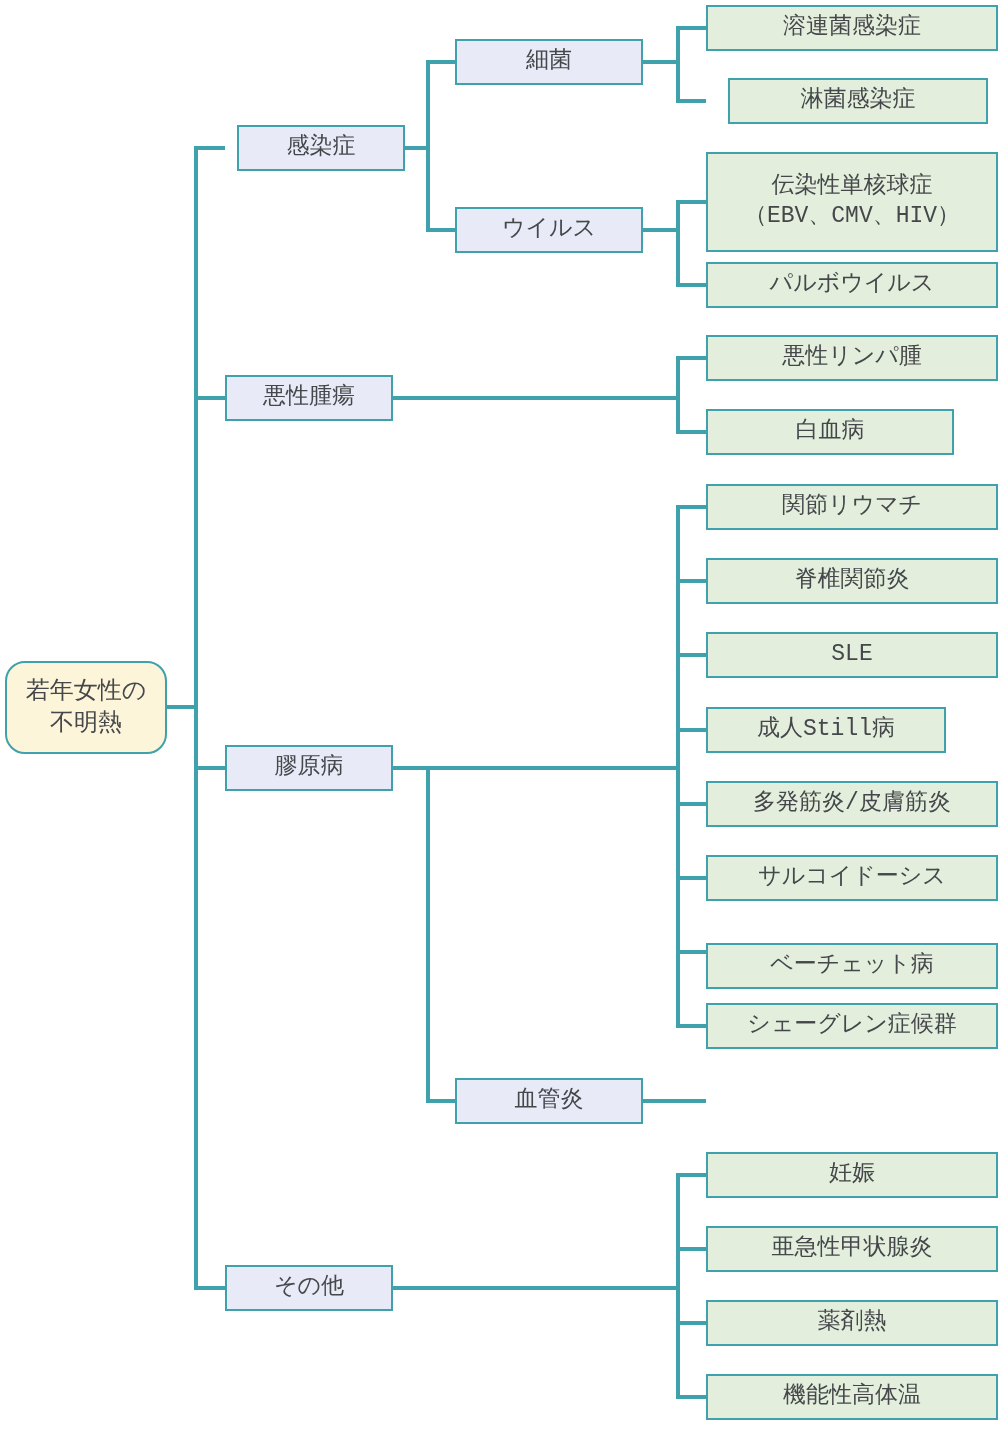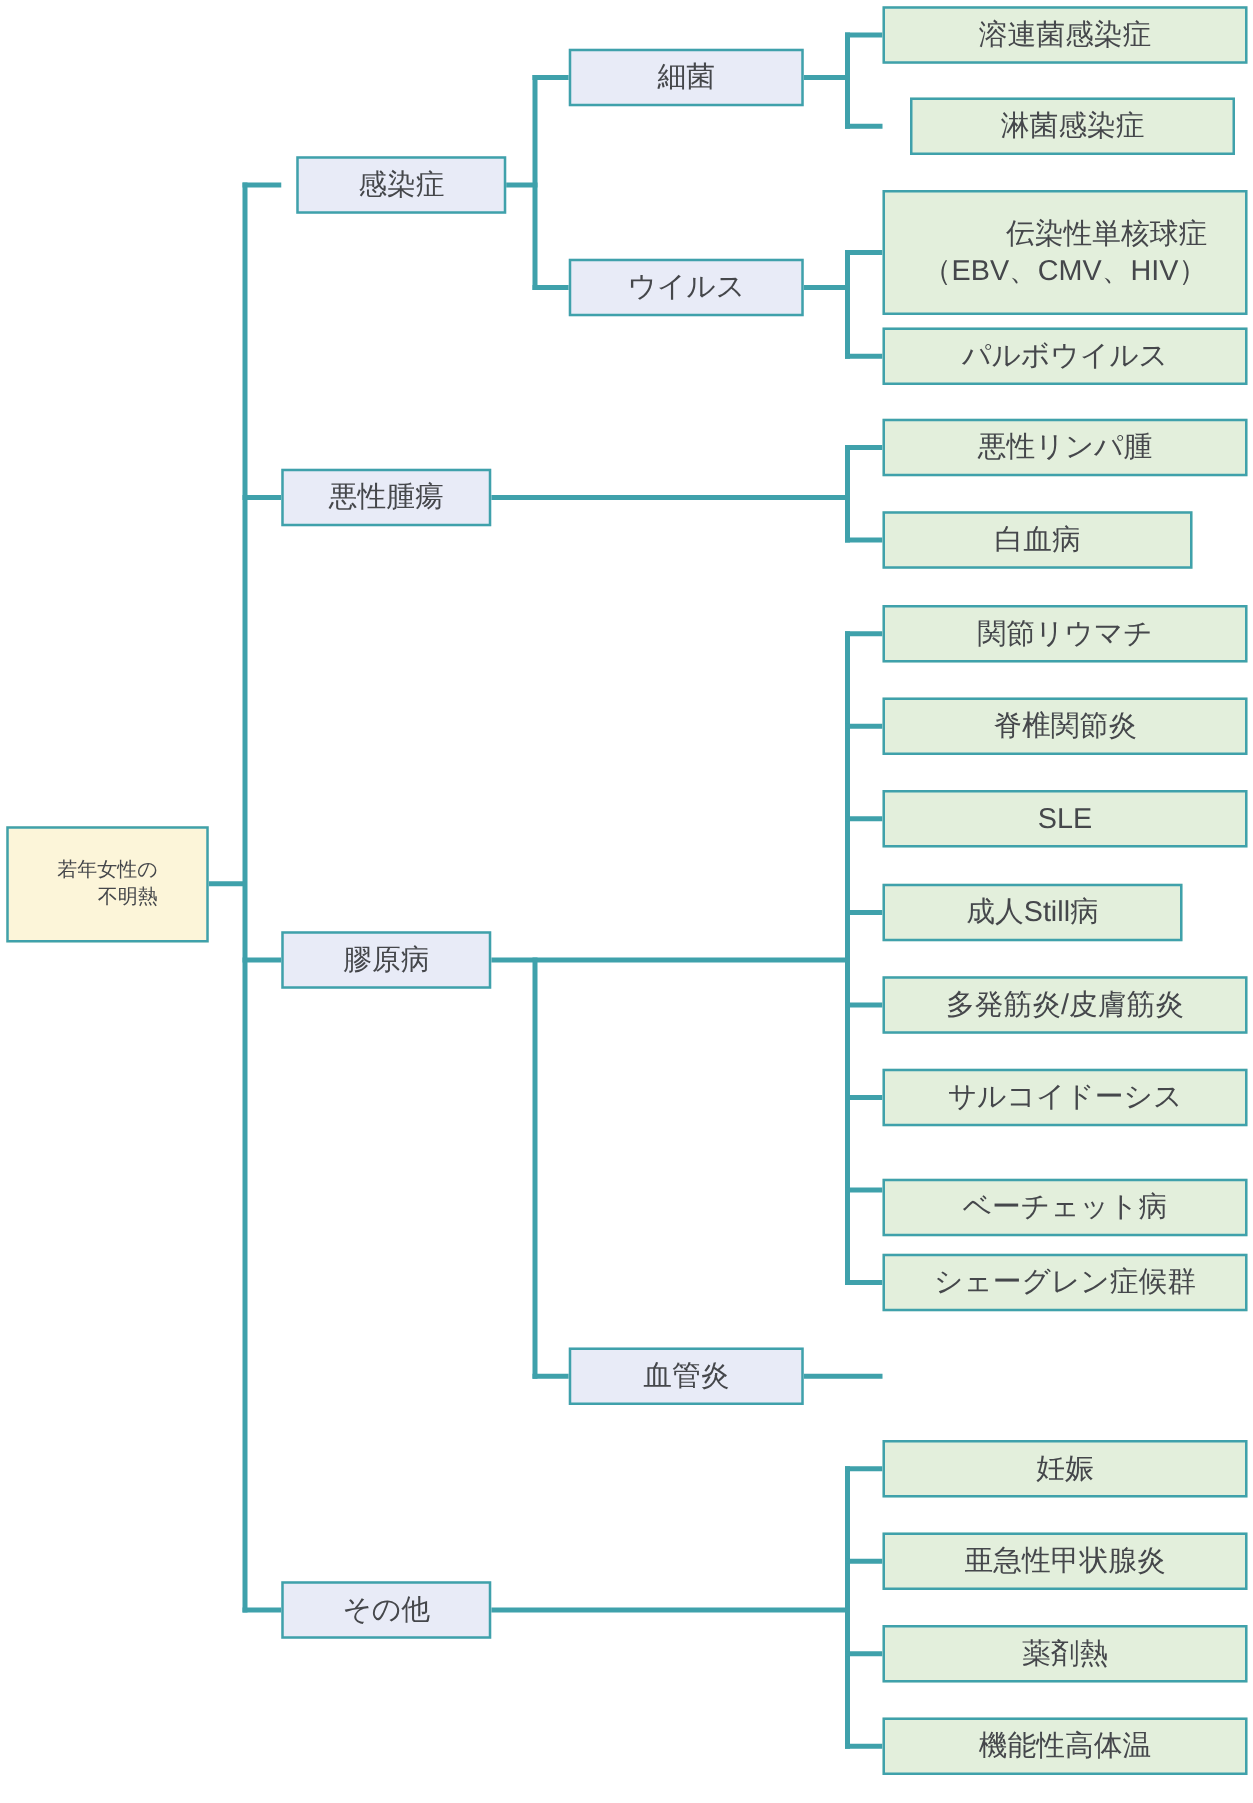--- a/index.html
+++ b/index.html
@@ -19,27 +19,28 @@
     overflow: hidden;
   }
   .line { position: absolute; background: var(--line); }
   .node {
     position: absolute;
     box-sizing: border-box;
     border: 2px solid var(--line);
     display: flex;
     align-items: center;
     justify-content: center;
-    text-align: right;
+    text-align: center;
     color: var(--text);
     font-size: 23px;
     line-height: 1.3;
     white-space: pre-line;
+    font-family: Liberation Mono, monospace;
   }
-  .root { background: var(--root-fill); font-size: 16px; }
+  .root { background: var(--root-fill); font-size: 24px; border-radius: 20px; }
   .category { background: var(--category-fill); }
   .leaf { background: var(--leaf-fill); }
 </style>
 </head>
 <body>
 
 <div class="canvas">
 
   <div class="line" style="left:167px;top:705px;width:29px;height:4px"></div>
 

